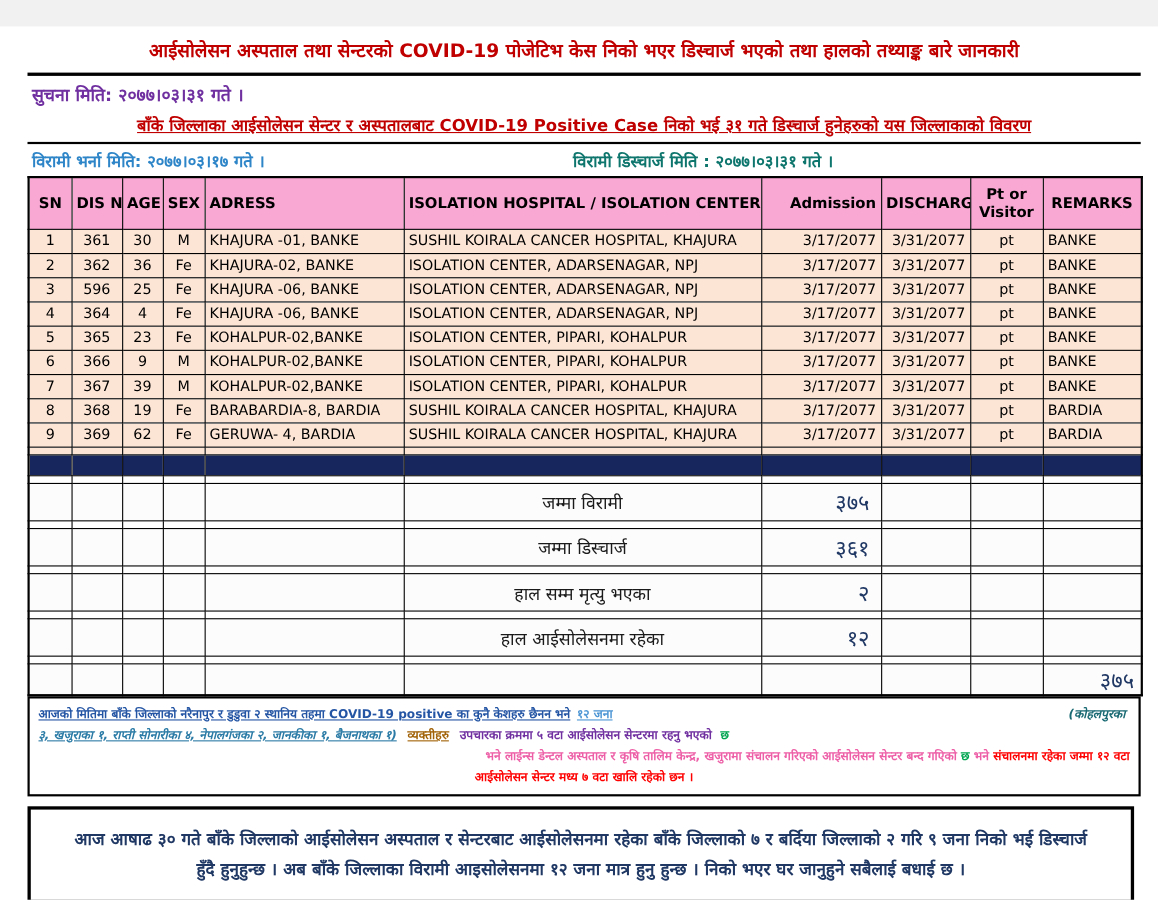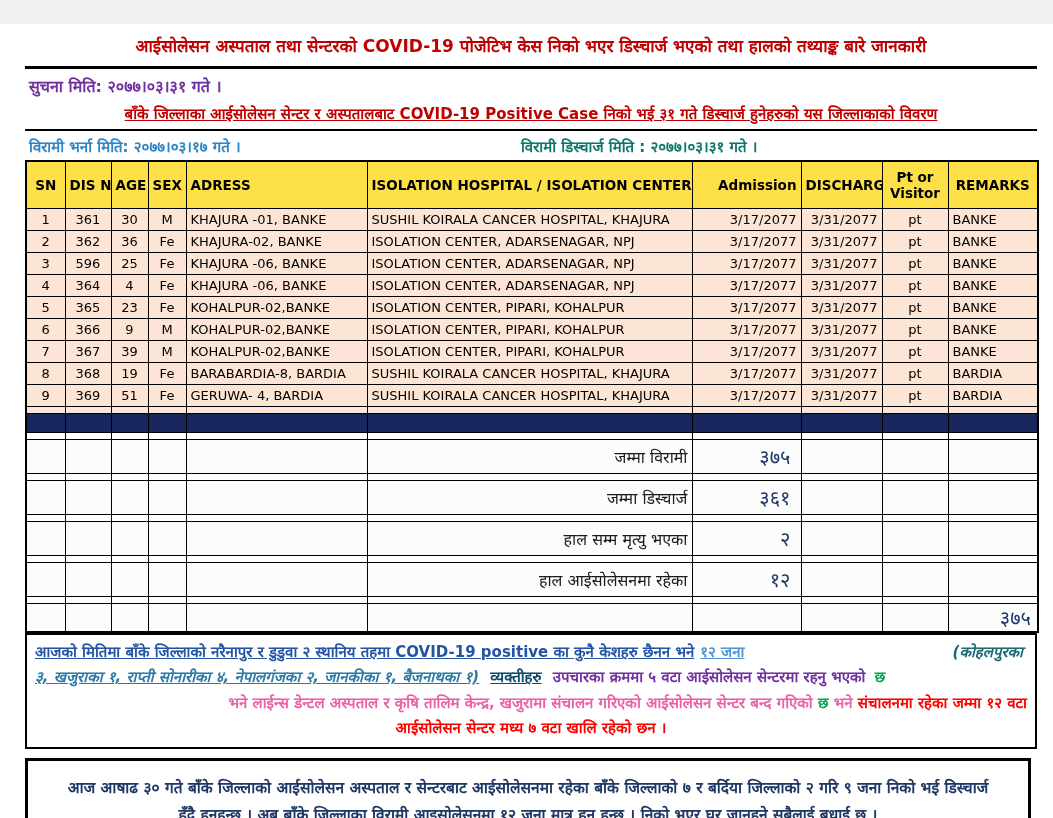--- a/index.html
+++ b/index.html
@@ -11,42 +11,42 @@
   .rule.thick{border-top:3px solid #000;}
   .rule.thin{border-top:2px solid #000;}
   .notice-date{color:#7030a0;font-weight:bold;font-size:16px;padding:6px 4px 2px 4px;}
   .subtitle{color:#c00000;font-weight:bold;font-size:15px;text-decoration:underline;text-align:center;padding:4px 0 6px 0;}
   .date-row{display:flex;font-weight:bold;font-size:15px;padding:5px 4px 4px 4px;}
   .date-row .admit{color:#2e86c8;width:49%;}
   .date-row .disch{color:#0f766e;}
   table.report{border-collapse:collapse;width:1012px;table-layout:fixed;}
   table.report td,table.report th{border:1.5px solid #000;overflow:hidden;white-space:nowrap;padding:0 4px;}
   table.report{border:2.5px solid #000;}
-  thead th{background:#fde047;height:46px;font-size:13.5px;font-weight:bold;vertical-align:middle;}
+  thead th{background:#f9a8d4;height:46px;font-size:13.5px;font-weight:bold;vertical-align:middle;}
   th.al{text-align:left;} th.ar{text-align:right;} th.ac{text-align:center;}
   tr.data-row td{background:#fce5d5;height:21px;font-size:13px;}
   td.c0,td.c1,td.c2,td.c3,td.c8{text-align:center;}
   td.c4,td.c5,td.c9{text-align:left;}
   td.c6,td.c7{text-align:right;}
   tr.spacer td{height:6px;padding:0;}
   tr.spacer.peach td{background:#fce5d5;}
   tr.navy td{background:#17265c;height:18px;}
   tr.summary td{background:#fcfcfc;height:33px;font-size:16px;vertical-align:middle;}
-  tr.summary td.label{text-align:right;color:#1a1a1a;}
+  tr.summary td.label{text-align:center;color:#1a1a1a;}
   tr.summary td.value{text-align:right;font-size:20px;color:#203864;padding-right:10px;}
   tr.total td{background:#fcfcfc;height:27px;}
   tr.total td.value{text-align:right;font-size:20px;color:#203864;padding-right:6px;}
-  .notes-box{border:2px solid #000;border-top:2.5px solid #000;width:1008px;padding:5px 0 6px 0;font-weight:bold;font-size:15px;line-height:1.55;}
+  .notes-box{border:2px solid #000;border-top:2.5px solid #000;width:1008px;padding:5px 0 6px 0;font-weight:bold;font-size:11px;line-height:1.55;}
   .n-line{padding:1px 8px;}
   .n1{display:flex;align-items:baseline;}
   .n1-main{color:#2455a4;text-decoration:underline;}
   .n1-count{color:#4f97d5;text-decoration:underline;margin-left:6px;}
   .n1-paren{color:#1b6b74;font-style:italic;margin-left:auto;margin-right:4px;}
   .n2-list{color:#2b7ba6;font-style:italic;text-decoration:underline;}
-  .n2-word{color:#0c4a6e;margin-left:6px;text-decoration:underline;}
+  .n2-word{color:#a16207;margin-left:6px;text-decoration:underline;}
   .n2-purple{color:#7030a0;margin-left:6px;}
   .n2-green{color:#00a550;margin-left:4px;}
   .n3{text-align:right;}
   .n3-pink{color:#ed5fa7;}
   .n3-green{color:#00a550;}
   .n3-red{color:#fe0000;}
   .n4{text-align:center;color:#fe0000;}
   .footer-box{border:3px solid #000;width:1006px;margin-top:9px;padding:14px 34px;box-sizing:border-box;text-align:center;color:#1f3864;font-weight:bold;font-size:15.5px;line-height:1.75;}
 </style>
 </head>
@@ -187,21 +187,21 @@
             <td class="c4">BARABARDIA-8, BARDIA</td>
             <td class="c5">SUSHIL KOIRALA CANCER HOSPITAL, KHAJURA</td>
             <td class="c6">3/17/2077</td>
             <td class="c7">3/31/2077</td>
             <td class="c8">pt</td>
             <td class="c9">BARDIA</td>
           </tr>
           <tr class="data-row">
             <td class="c0">9</td>
             <td class="c1">369</td>
-            <td class="c2">51</td>
+            <td class="c2">62</td>
             <td class="c3">Fe</td>
             <td class="c4">GERUWA- 4, BARDIA</td>
             <td class="c5">SUSHIL KOIRALA CANCER HOSPITAL, KHAJURA</td>
             <td class="c6">3/17/2077</td>
             <td class="c7">3/31/2077</td>
             <td class="c8">pt</td>
             <td class="c9">BARDIA</td>
           </tr>
           <tr class="spacer peach">
             <td class=""></td>

